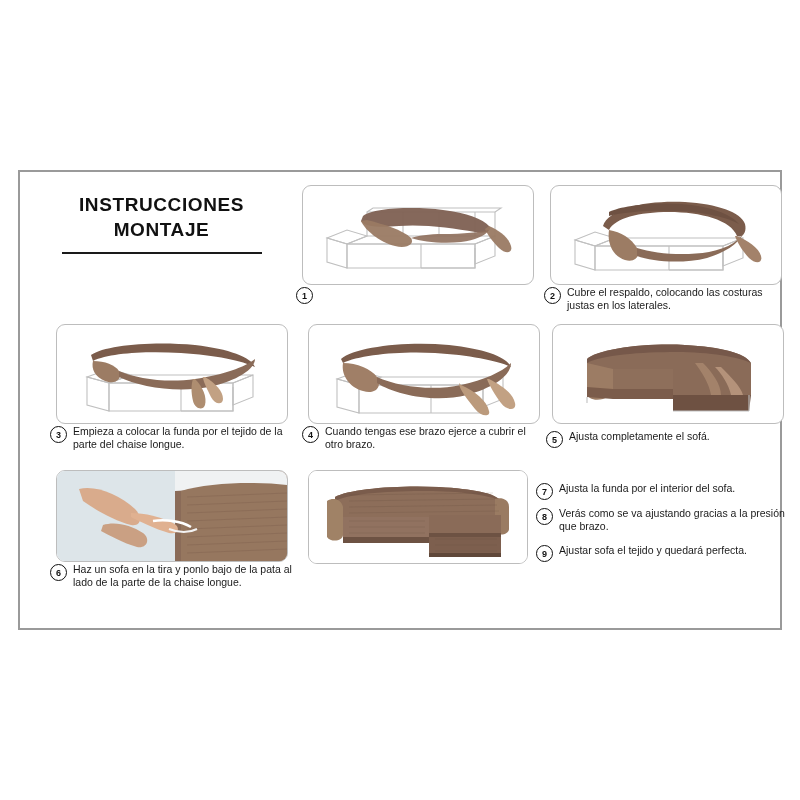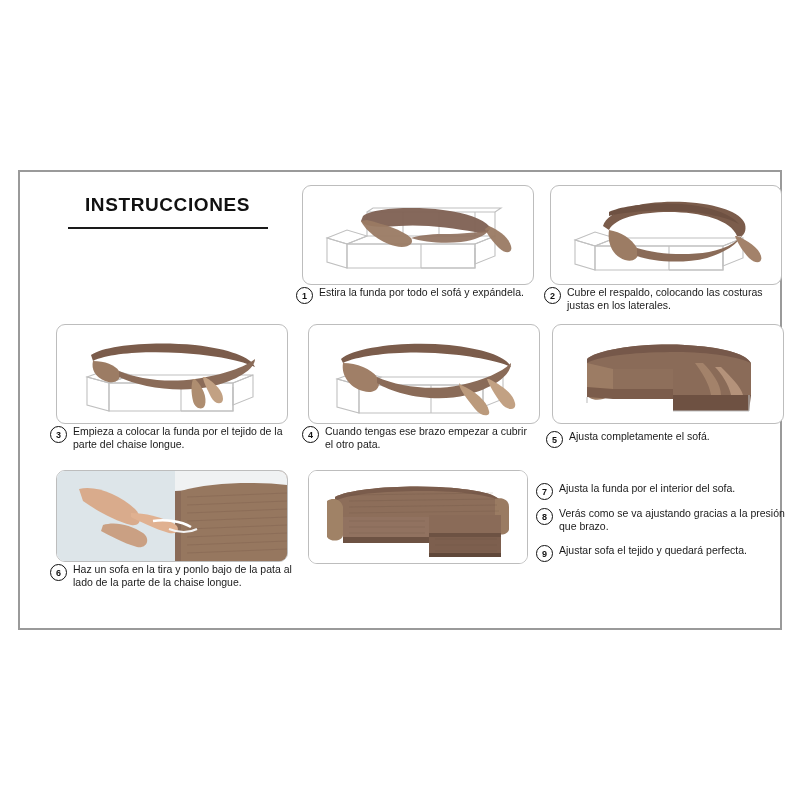--- a/index.html
+++ b/index.html
@@ -18,21 +18,21 @@
     left: 18px;
     top: 170px;
     width: 764px;
     height: 460px;
     background: #ffffff;
     border: 2px solid #9a9a9a;
     box-sizing: border-box;
   }
   .title-block {
     position: absolute;
-    left: 30px;
+    left: 24px;
     top: 20px;
     width: 235px;
     text-align: center;
   }
   .title-line {
     font-weight: bold;
     font-size: 19px;
     letter-spacing: 0.6px;
     color: #111;
     line-height: 25px;
@@ -84,20 +84,21 @@
   
   .sofa-svg { display: block; }
 </style>
 </head>
 <body>
 
 <div id="sheet">
 
   <div class="title-block">
     <div class="title-line">INSTRUCCIONES</div>
+    <div class="title-line">MONTAJE</div>
     <div class="title-rule"></div>
   </div>
 
   <div class="panel" style="left:282px; top:13px; width:230px; height:98px;">
     <svg class="sofa-svg" width="230" height="98" viewBox="0 0 230 98">
       <g fill="none" stroke="#c0c0c0" stroke-width="1.1">
         <path d="M24 52 L24 76 L44 82 L44 58 Z"></path>
         <path d="M24 52 L44 44 L64 50 L44 58 Z"></path>
         <path d="M44 58 L44 82 L172 82 L172 58 Z"></path>
         <path d="M44 58 L64 50 L192 50 L172 58 Z"></path>
@@ -113,21 +114,20 @@
       <g>
         <path d="M60 30 C70 22, 110 20, 140 24 C164 27, 180 33, 186 40 C190 45, 182 48, 172 46 C150 42, 120 38, 96 40 C74 42, 60 40, 58 35 Z" fill="#7e6052" opacity="0.95"></path>
         <path d="M58 35 C62 44, 76 56, 92 60 C104 63, 112 58, 108 52 C100 44, 80 38, 64 34 Z" fill="#9a7a63" opacity="0.95"></path>
         <path d="M186 40 C196 44, 206 52, 208 60 C210 68, 202 68, 196 62 C190 56, 184 48, 182 43 Z" fill="#9a7a63" opacity="0.95"></path>
         <path d="M108 52 C120 56, 140 58, 158 56 C172 54, 182 50, 186 44 C178 46, 160 48, 140 48 C126 48, 114 50, 108 52 Z" fill="#8e6e5b" opacity="0.9"></path>
       </g>
     </svg>
   </div>
   <div class="caption" style="left:276px; top:114px; width:250px;">
     <div class="bullet">1</div>
-    <div class="cap-text">Estira la funda por todo el sofá y expándela.</div>
   </div>
 
   <div class="panel" style="left:530px; top:13px; width:230px; height:98px;">
     <svg class="sofa-svg" width="230" height="98" viewBox="0 0 230 98">
       <g fill="none" stroke="#c0c0c0" stroke-width="1.1">
         <path d="M24 54 L24 78 L44 84 L44 60 Z"></path>
         <path d="M24 54 L44 46 L64 52 L44 60 Z"></path>
         <path d="M44 60 L44 84 L172 84 L172 60 Z"></path>
         <path d="M44 60 L64 52 L192 52 L172 60 Z"></path>
         <path d="M172 60 L192 52 L192 72 L172 80 Z"></path>
@@ -187,21 +187,21 @@
         <path d="M32 34 C46 22, 96 16, 140 20 C176 24, 198 32, 202 42 C190 36, 160 30, 126 28 C90 26, 50 30, 34 38 Z" fill="#7b5c4b"></path>
         <path d="M34 38 C32 50, 40 62, 54 66 C66 70, 74 62, 68 52 C62 44, 48 38, 34 38 Z" fill="#a07f67"></path>
         <path d="M68 52 C90 62, 124 66, 152 60 C176 55, 194 46, 202 38 C202 50, 186 62, 158 70 C126 78, 86 70, 68 58 Z" fill="#8a6b58"></path>
         <path d="M152 60 C166 66, 178 76, 180 86 C182 92, 172 92, 166 84 C158 74, 150 64, 150 58 Z" fill="#bb9a7c"></path>
         <path d="M180 54 C192 60, 204 68, 206 78 C208 86, 198 86, 192 78 C186 70, 180 60, 178 54 Z" fill="#c2a183"></path>
       </g>
     </svg>
   </div>
   <div class="caption" style="left:282px; top:253px; width:232px;">
     <div class="bullet">4</div>
-    <div class="cap-text">Cuando tengas ese brazo empezar a cubrir el otro pata.</div>
+    <div class="cap-text">Cuando tengas ese brazo ejerce a cubrir el otro brazo.</div>
   </div>
 
   <div class="panel" style="left:532px; top:152px; width:230px; height:98px;">
     <svg class="sofa-svg" width="230" height="98" viewBox="0 0 230 98">
       <g>
         <path d="M34 34 C46 24, 90 18, 132 20 C168 22, 192 28, 198 38 L198 62 L34 62 Z" fill="#8a6b58"></path>
         <path d="M34 34 C46 24, 90 18, 132 20 C168 22, 192 28, 198 38 C186 32, 156 27, 124 27 C88 27, 48 30, 34 38 Z" fill="#76584a"></path>
         <path d="M34 38 L34 68 C34 74, 42 76, 50 74 L60 70 L60 44 Z" fill="#9c7c64"></path>
         <path d="M60 44 L60 70 L120 70 L120 44 Z" fill="#8e6f5b"></path>
         <path d="M120 44 L120 70 L198 70 L198 44 Z" fill="#8a6b58"></path>

